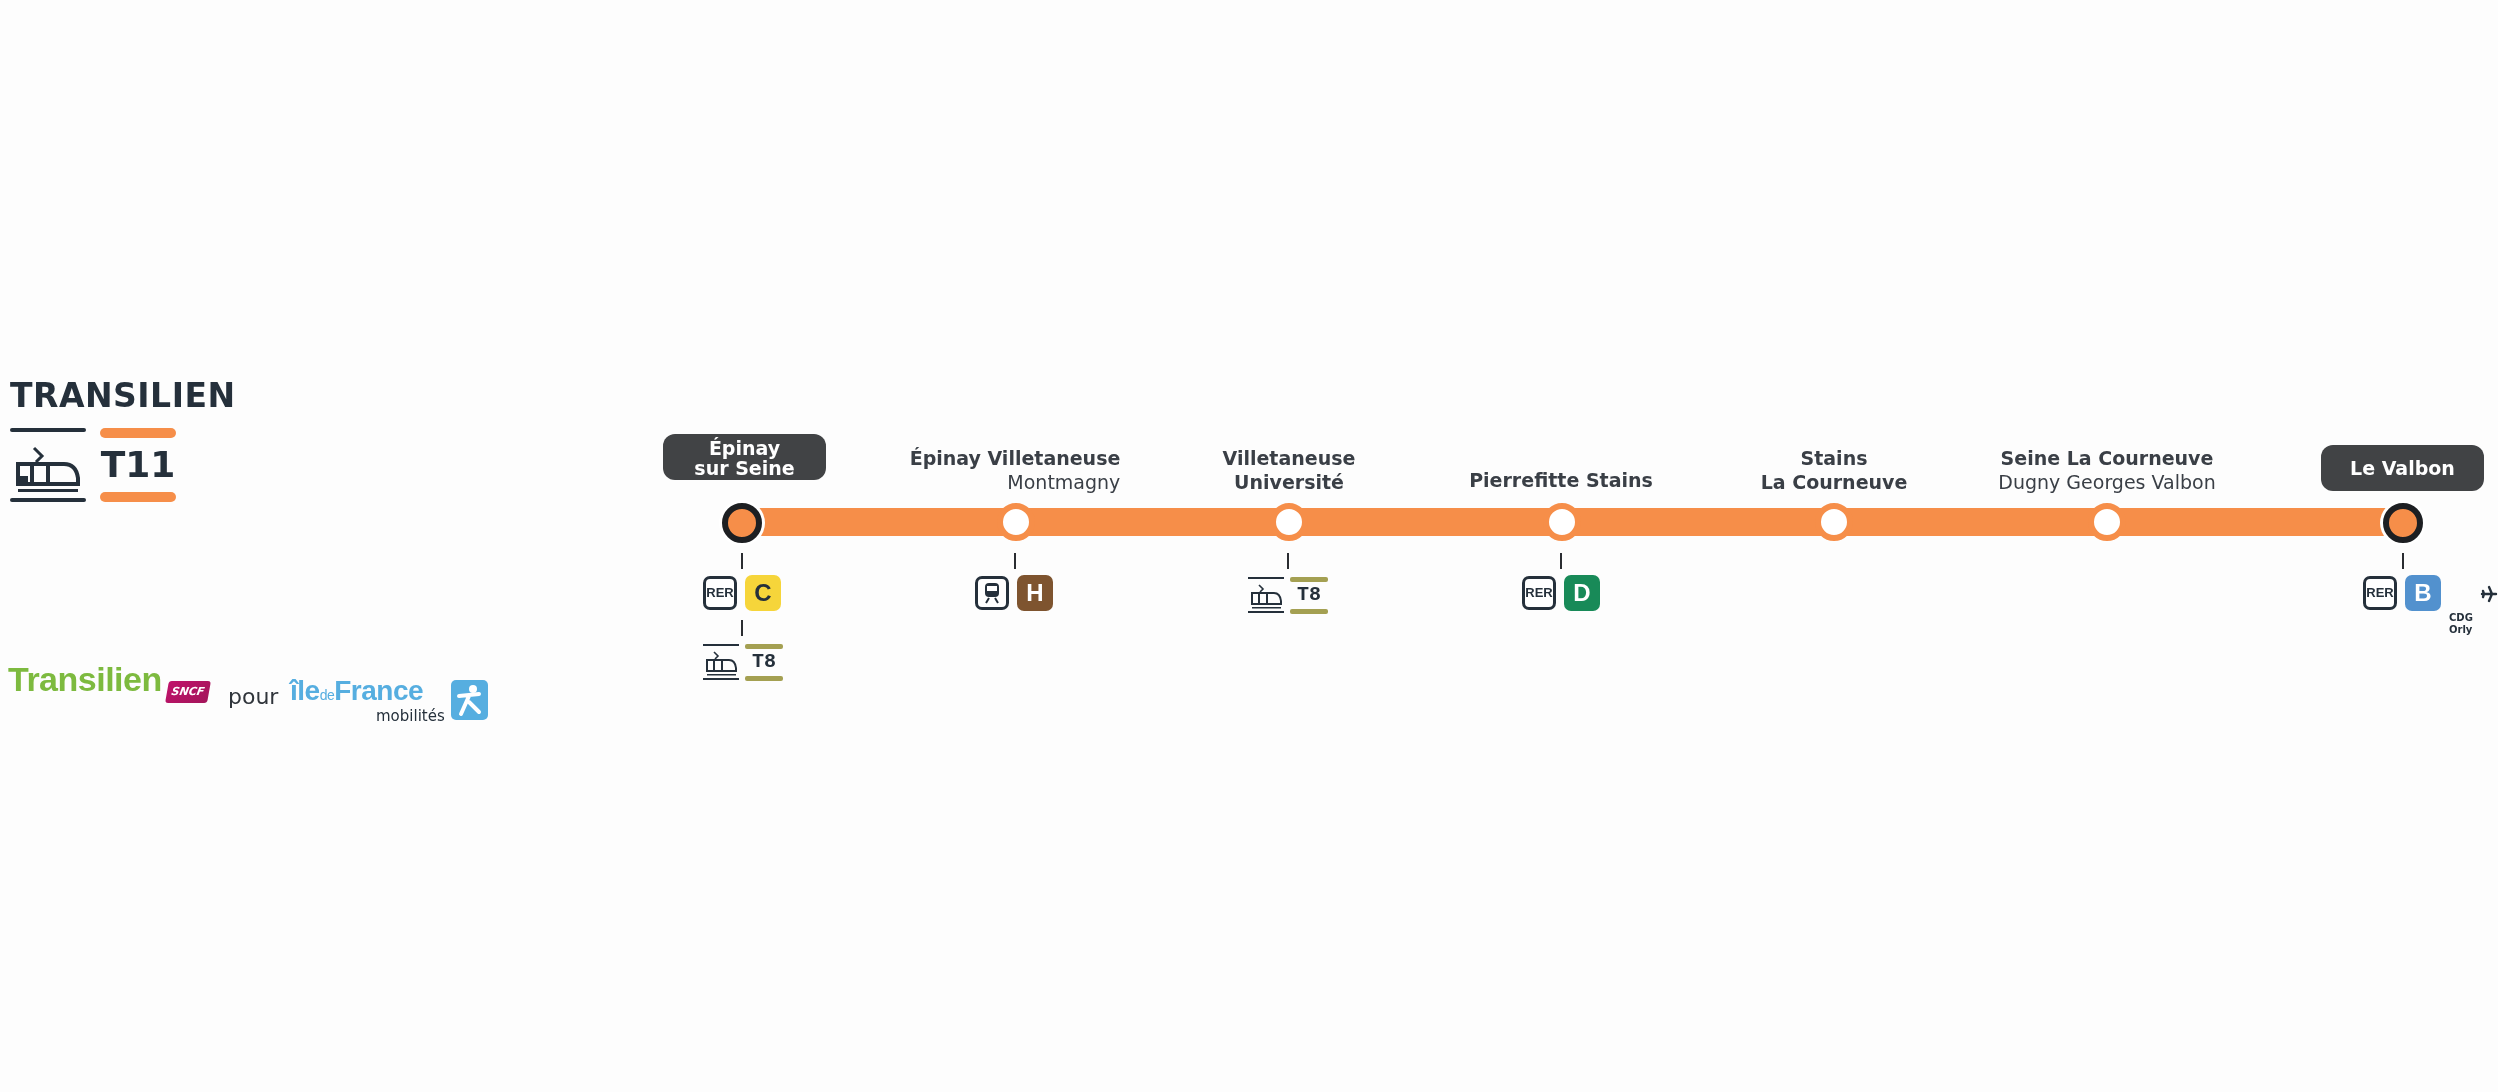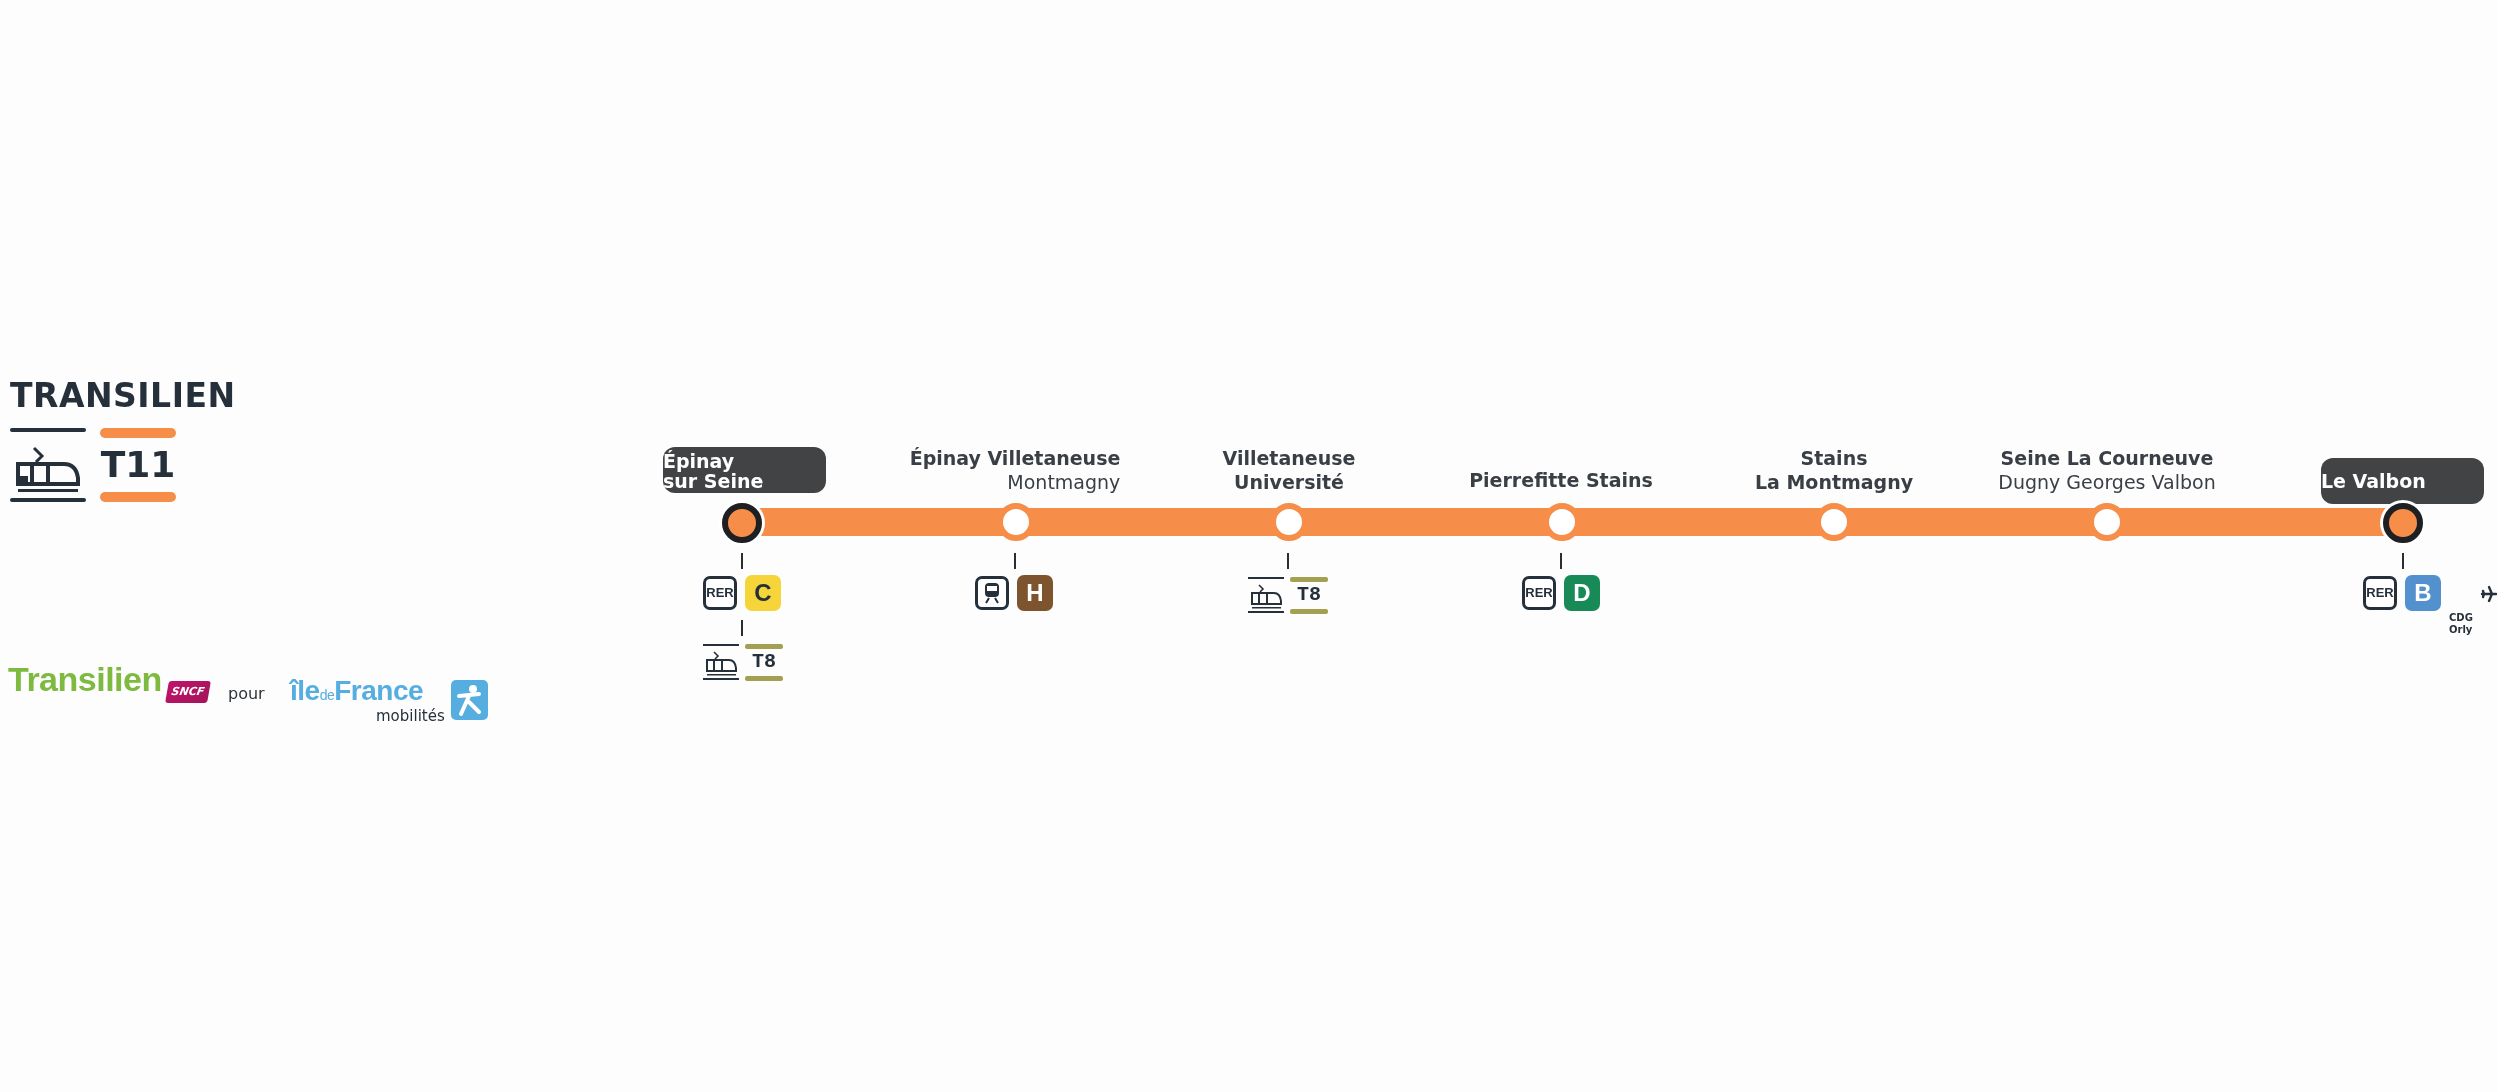--- a/index.html
+++ b/index.html
@@ -12,32 +12,32 @@
   
   .brand-title { left:10px; top:376px; font-size:33px; font-weight:bold; color:#25303b; letter-spacing:0.5px; }
   .mode-icon { left:10px; top:426px; width:76px; height:78px; }
   .line-badge { left:100px; top:426px; width:76px; height:78px; }
   .line-badge .bar { position:absolute; left:0; width:76px; height:10px; border-radius:5px; background:#f68e49; }
   .line-badge .lbl { position:absolute; left:0; top:14px; width:76px; text-align:center; font-size:36px; font-weight:bold; color:#25303b; line-height:50px; }
 
   
   .logo-transilien { left:8px; top:660px; font-size:34px; font-weight:bold; color:#7dba3f; font-family:"Liberation Sans", sans-serif; letter-spacing:-0.5px; }
   .logo-sncf { left:167px; top:681px; width:42px; height:22px; background:linear-gradient(135deg,#c0136b,#a3155a); border-radius:3px; color:#fff; font-size:11px; font-weight:bold; font-style:italic; text-align:center; line-height:22px; transform:skewX(-10deg); }
-  .pour { left:228px; top:684px; font-size:16px; color:#30353b; }
+  .pour { left:228px; top:684px; font-size:22px; color:#30353b; }
   .logo-idf { left:290px; top:675px; font-size:28px; font-weight:bold; color:#56aee0; font-family:"Liberation Sans", sans-serif; letter-spacing:-0.5px; }
   .logo-idf .de { font-weight:normal; font-size:14px; }
   .logo-idf-sub { left:376px; top:707px; font-size:15px; color:#25303b; }
   .logo-idf-icon { left:451px; top:680px; width:37px; height:40px; background:#56aee0; border-radius:5px; }
 
   
   .track { left:740px; top:508px; width:1664px; height:28px; background:#f68e49; }
   .stop { width:26px; height:26px; border-radius:50%; background:#fff; border:6px solid #f68e49; box-sizing:content-box; }
   .terminus { width:28px; height:28px; border-radius:50%; background:#f68e49; border:6px solid #1d1f22; box-shadow:0 0 0 3px #fff; }
 
-  .term-label { background:#414345; color:#fff; border-radius:12px; font-weight:bold; font-size:19px; line-height:20px;margin-top:13px; }
+  .term-label { background:#414345; color:#fff; border-radius:12px; font-weight:bold; text-align:center; font-size:19px; line-height:20px; }
   .stop-label { text-align:center; font-size:19px; line-height:24px; color:#3a3f46; white-space:nowrap; transform:translateX(-50%); }
   .stop-label .b { font-weight:bold; }
   .stop-label .n { font-weight:normal; }
 
   .tick { width:2px; height:16px; background:#2a2d31; }
 
   .pict { width:34px; height:34px; box-sizing:border-box; border:3px solid #25303b; border-radius:7px; background:#fff; font-size:13px; font-weight:bold; color:#25303b; text-align:center; line-height:28px; font-family:"Liberation Sans", sans-serif; }
   .code { width:36px; height:36px; border-radius:7px; font-size:24px; font-weight:bold; text-align:center; line-height:36px; font-family:"Liberation Sans", sans-serif; }
   .tram-pict { width:36px; height:38px; }
   .t8 { width:38px; height:38px; }
@@ -150,21 +150,21 @@
 <div class="abs stop-label" style="left:1561px;top:468px;">
   <div class="b">Pierrefitte Stains</div>
 </div>
 <div class="abs stop" style="left:1543px;top:503px;"></div>
 <div class="abs tick" style="left:1560px;top:553px;"></div>
 <div class="abs pict" style="left:1522px;top:576px;">RER</div>
 <div class="abs code" style="left:1564px;top:575px;background:#188a58;color:#fff;">D</div>
 
 <div class="abs stop-label" style="left:1834px;top:446px;">
   <div class="b">Stains</div>
-  <div class="b">La Montmagny</div>
+  <div class="b">La Courneuve</div>
 </div>
 <div class="abs stop" style="left:1815px;top:503px;"></div>
 
 <div class="abs stop-label" style="left:2107px;top:446px;">
   <div class="b">Seine La Courneuve</div>
   <div class="n">Dugny Georges Valbon</div>
 </div>
 <div class="abs stop" style="left:2088px;top:503px;"></div>
 
 <div class="abs term-label" style="left:2321px;top:445px;width:163px;height:46px;line-height:46px;">

